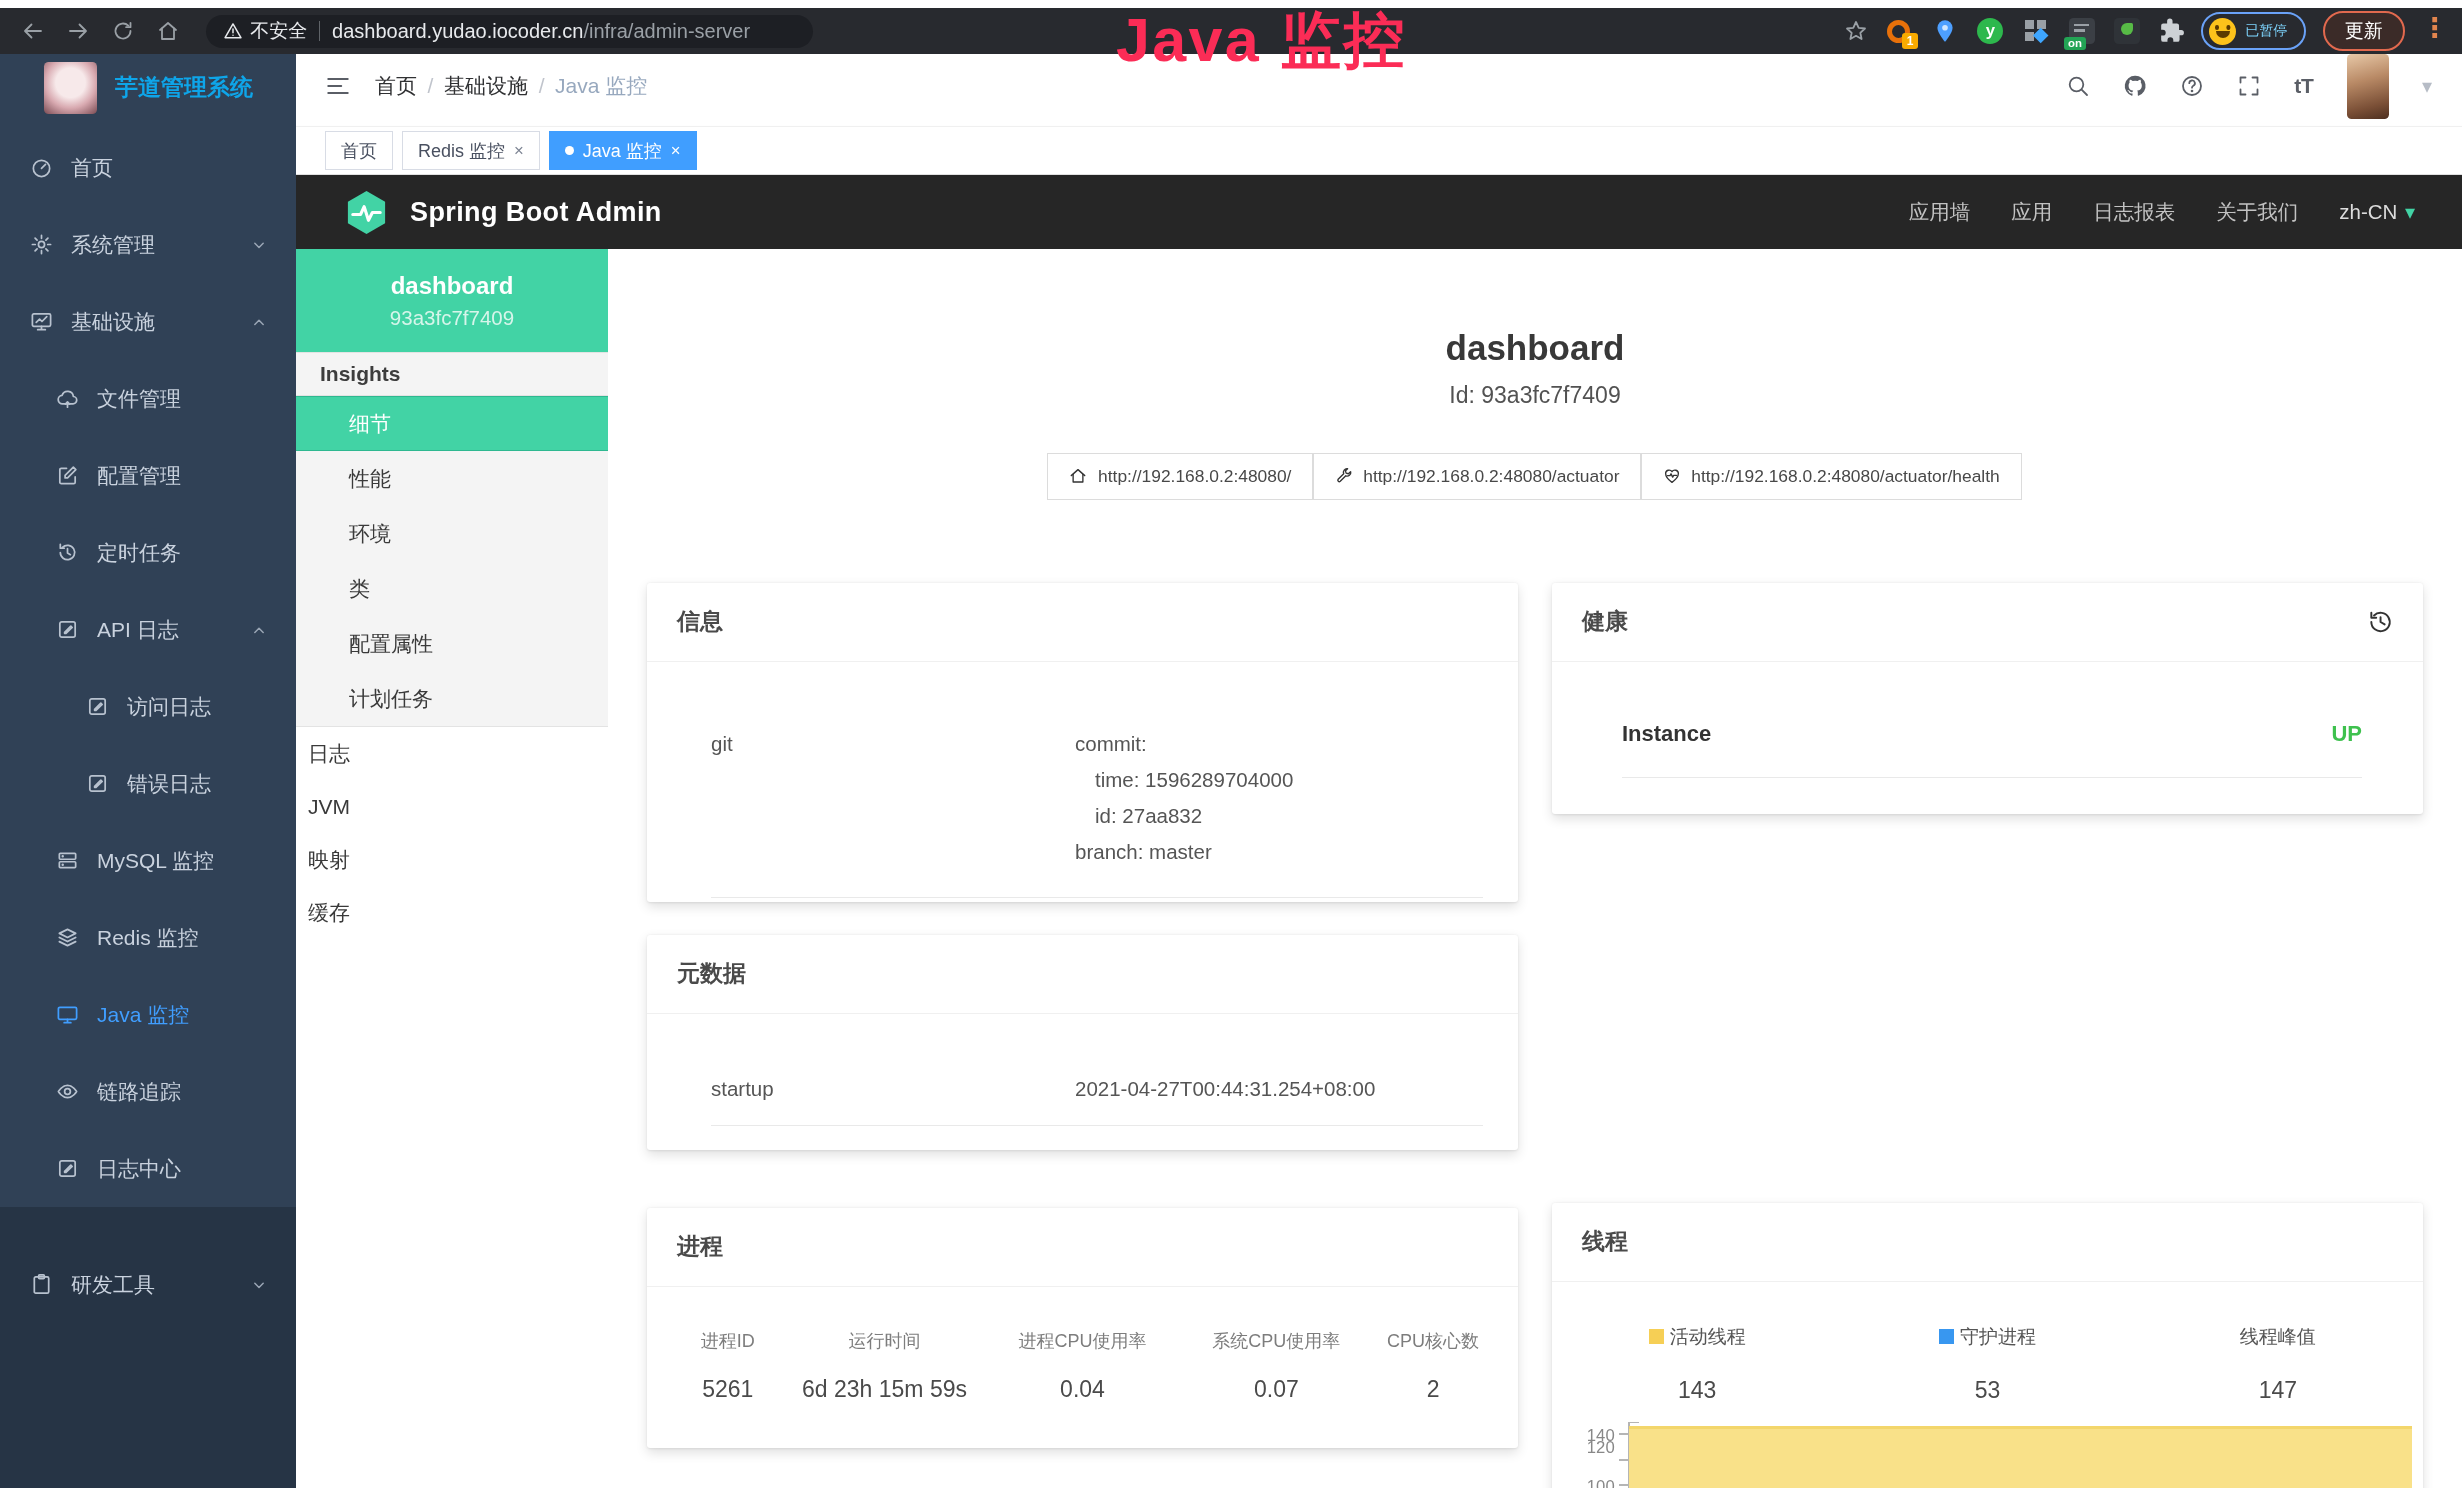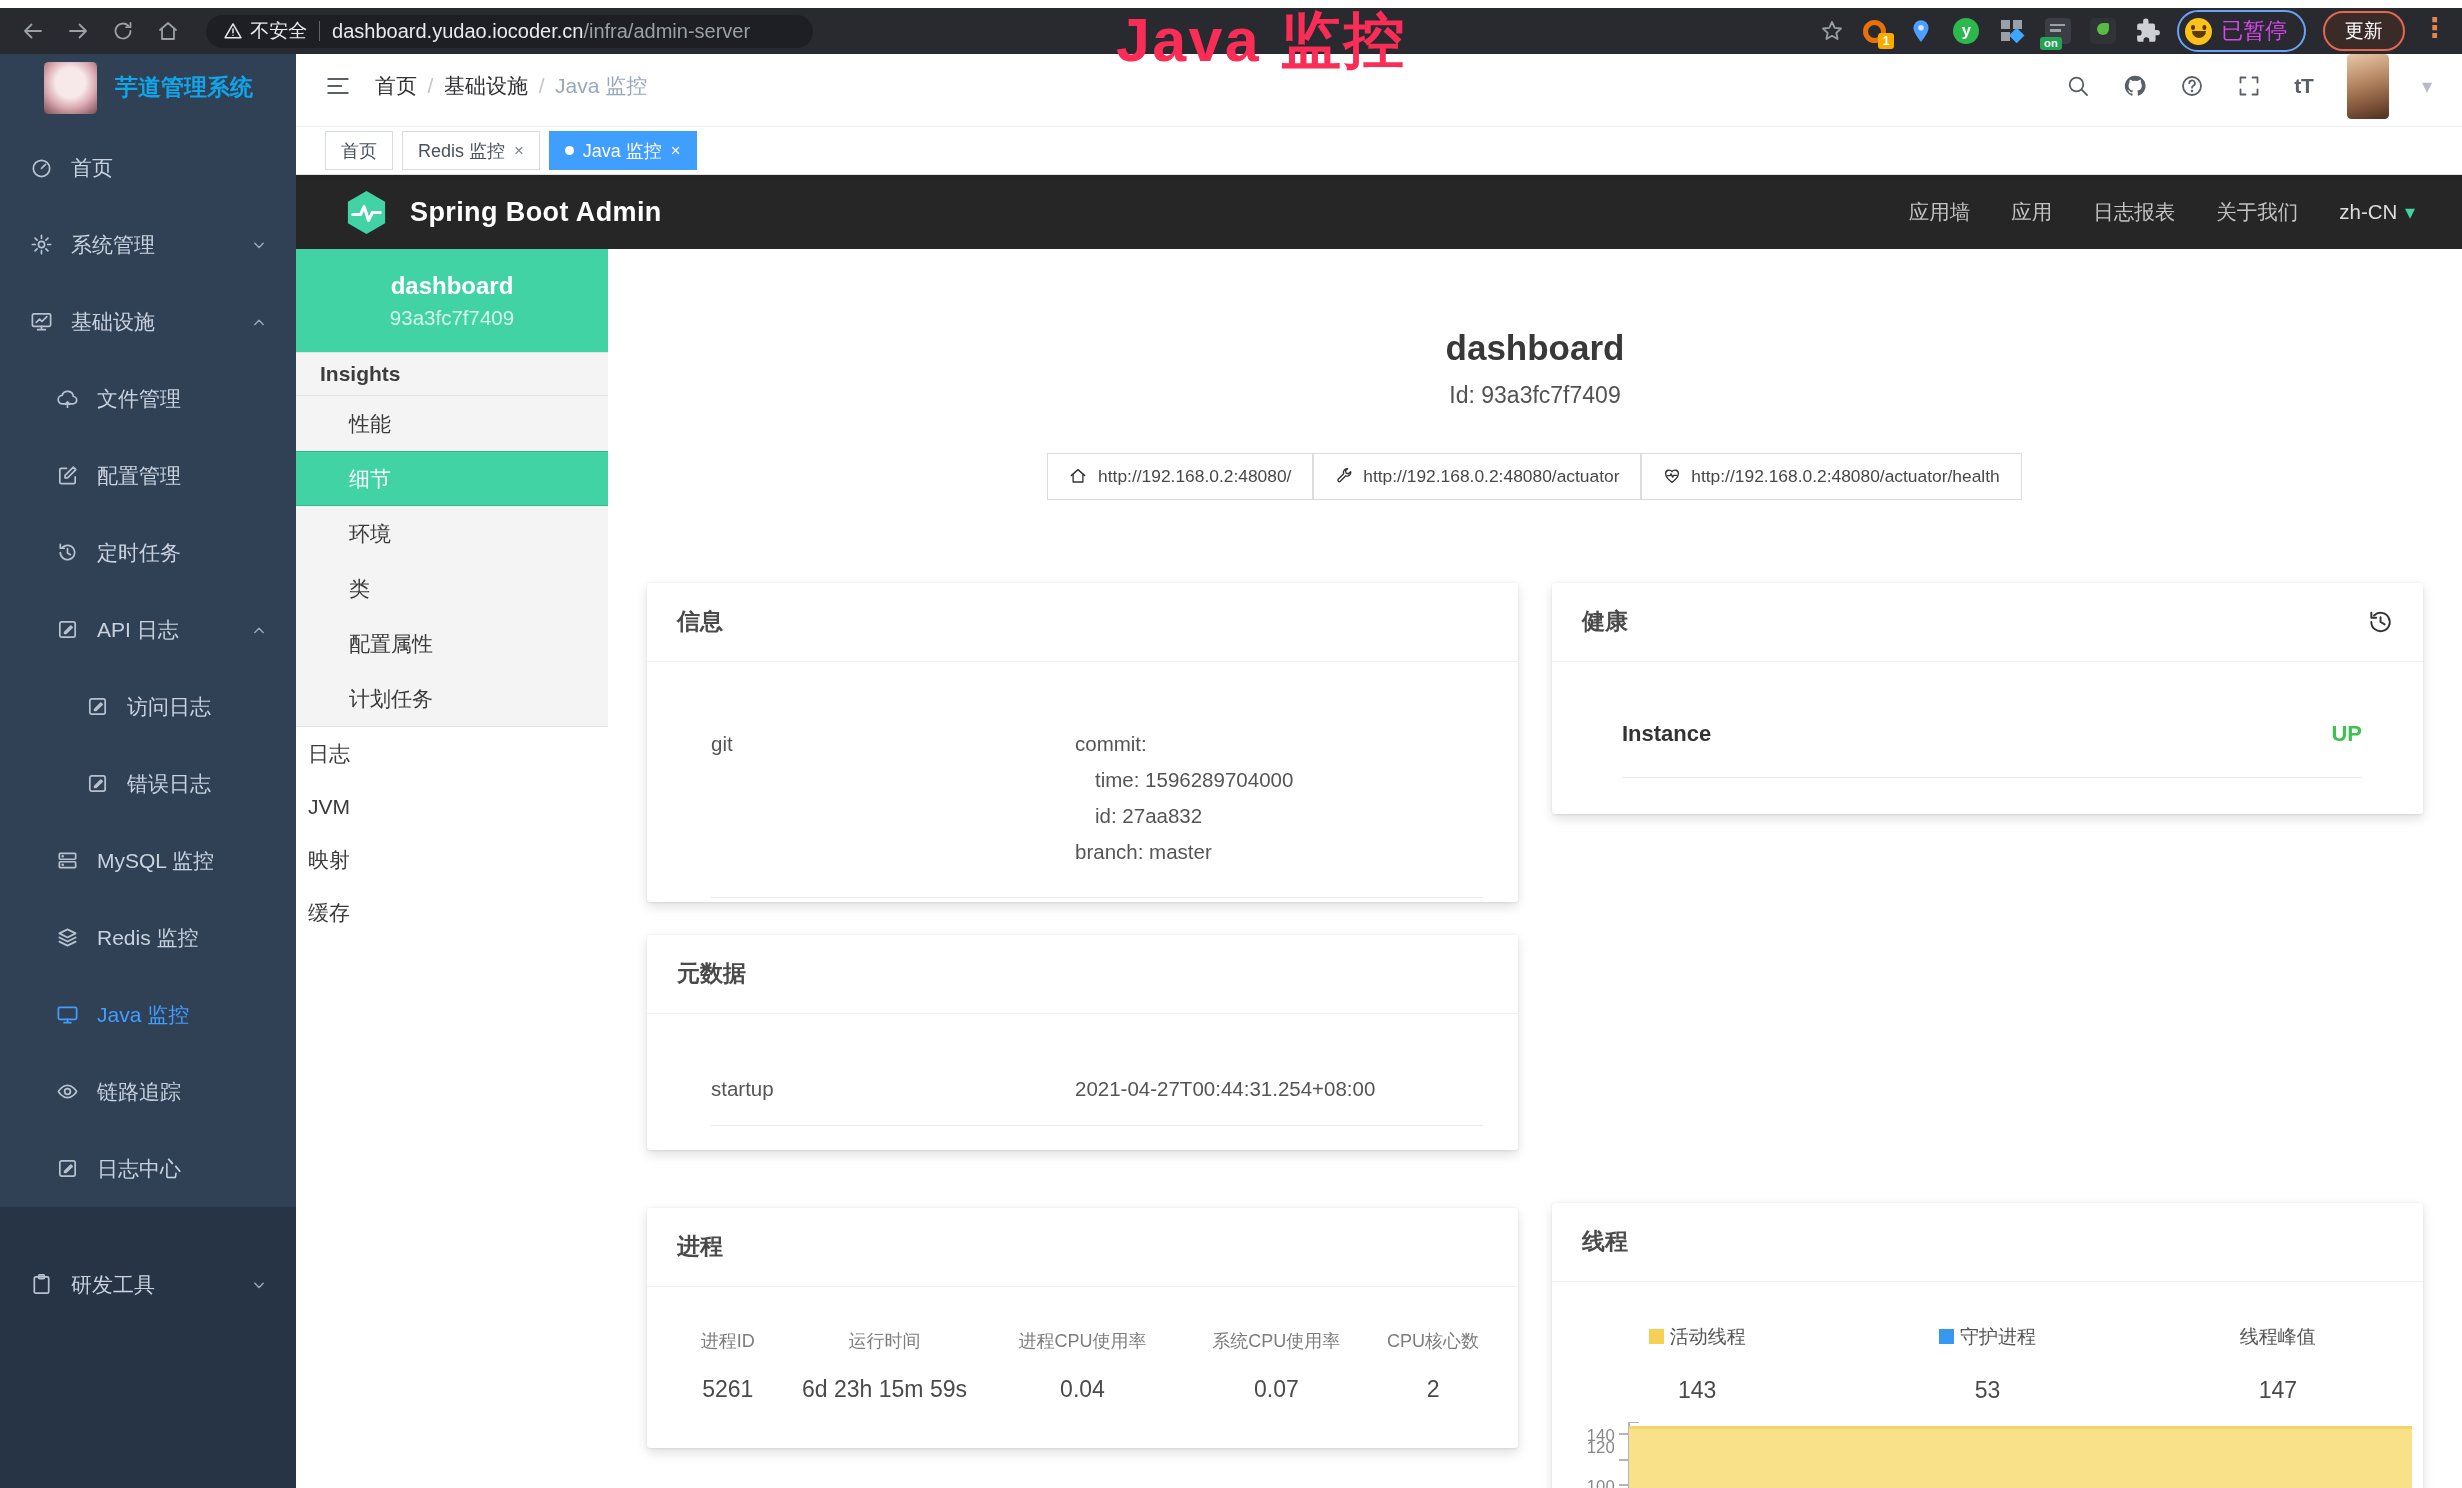--- a/index.html
+++ b/index.html
@@ -28,21 +28,21 @@
   .ext-grid i { position:absolute; width:9px; height:9px; background:#9aa0a6; }
   .ext-grid i:nth-child(1){left:0;top:0}.ext-grid i:nth-child(2){left:12px;top:0}.ext-grid i:nth-child(3){left:0;top:12px}
   .ext-grid .dia { position:absolute; left:10.6px; top:10.6px; width:11.4px; height:11.4px; background:#3ea6ff; transform:rotate(45deg); }
   .ext-dark { position:relative; width:26px; height:26px; background:#3b3f45; border-radius:4.6px; }
   .ext-dark i { position:absolute; left:5.3px; height:2.3px; background:#9aa0a6; }
   .ext-dark i:nth-child(1){top:6px;width:15px}.ext-dark i:nth-child(2){top:11.4px;width:10.6px}
   .ext-on { position:absolute; left:-3px; bottom:-4.6px; background:#23a455; color:#fff; font-size:11.4px; font-weight:bold; padding:0.8px 3.8px; border-radius:3px; }
   .ext-leaf { position:relative; width:26px; height:26px; background:#2f3338; border-radius:4.6px; }
   .ext-leaf i { position:absolute; left:6.8px; top:5.3px; width:12px; height:12px; background:#57bb46; border-radius:50% 1.5px 50% 50%; }
   .puzzle { width:26px; height:26px; color:#cdd1d5; }
-  .pause-chip { display:flex; align-items:center; gap:9px; border:2.3px solid #6aa2f8; border-radius:21px; padding:3.8px 16.7px 3.8px 6px; color:#d946ef; font-size:22px; }
+  .pause-chip { display:flex; align-items:center; gap:9px; border:2.3px solid #6aa2f8; border-radius:21px; padding:3.8px 16.7px 3.8px 6px; color:#7dd3fc; font-size:14px; }
   .emoji { position:relative; width:27px; height:27px; border-radius:50%; background:#fcc21b; }
   .emoji::before { content:""; position:absolute; left:6px; top:7.6px; width:3.8px; height:4.6px; border-radius:50%; background:#5b3a00; box-shadow:11.4px 0 0 #5b3a00; }
   .emoji::after { content:""; position:absolute; left:6.8px; top:13.7px; width:13.7px; height:6.8px; border-radius:0 0 13.7px 13.7px; background:#5b3a00; }
   .update-chip { border:2.3px solid #e2694e; background:#3b2b28; color:#fff; font-size:19px; border-radius:21px; padding:5.3px 20px; }
   .kebab { color:#e2854e; font-size:27px; font-weight:bold; line-height:1; padding-bottom:4.6px; }
 
   
   .vue-sidebar { position:absolute; left:0; top:46px; bottom:0; width:296px; background:#304156; display:flex; flex-direction:column; z-index:3; }
   .logo-row { height:83px; display:flex; align-items:center; padding-left:44px; flex-shrink:0; }
   .logo-img { width:53px; height:52px; border-radius:4.6px; background:radial-gradient(circle at 50% 40%, #f7e9ea 0 36%, #d8a9b0 62%, #7a4a52 100%); }
@@ -489,22 +489,22 @@
 
     <div class="sba-body">
 
       <aside class="sba-side">
         <div class="app-block">
           <span class="app-name">dashboard</span>
           <span class="app-id">93a3fc7f7409</span>
         </div>
         <div class="insights-group">
           <div class="sec-head">Insights</div>
+          <div class="s-item active">细节</div>
           <div class="s-item">性能</div>
-          <div class="s-item active">细节</div>
           <div class="s-item">环境</div>
           <div class="s-item">类</div>
           <div class="s-item">配置属性</div>
           <div class="s-item">计划任务</div>
         </div>
         <div class="s-bottom">日志</div>
         <div class="s-bottom">JVM</div>
         <div class="s-bottom">映射</div>
         <div class="s-bottom">缓存</div>
       </aside>

